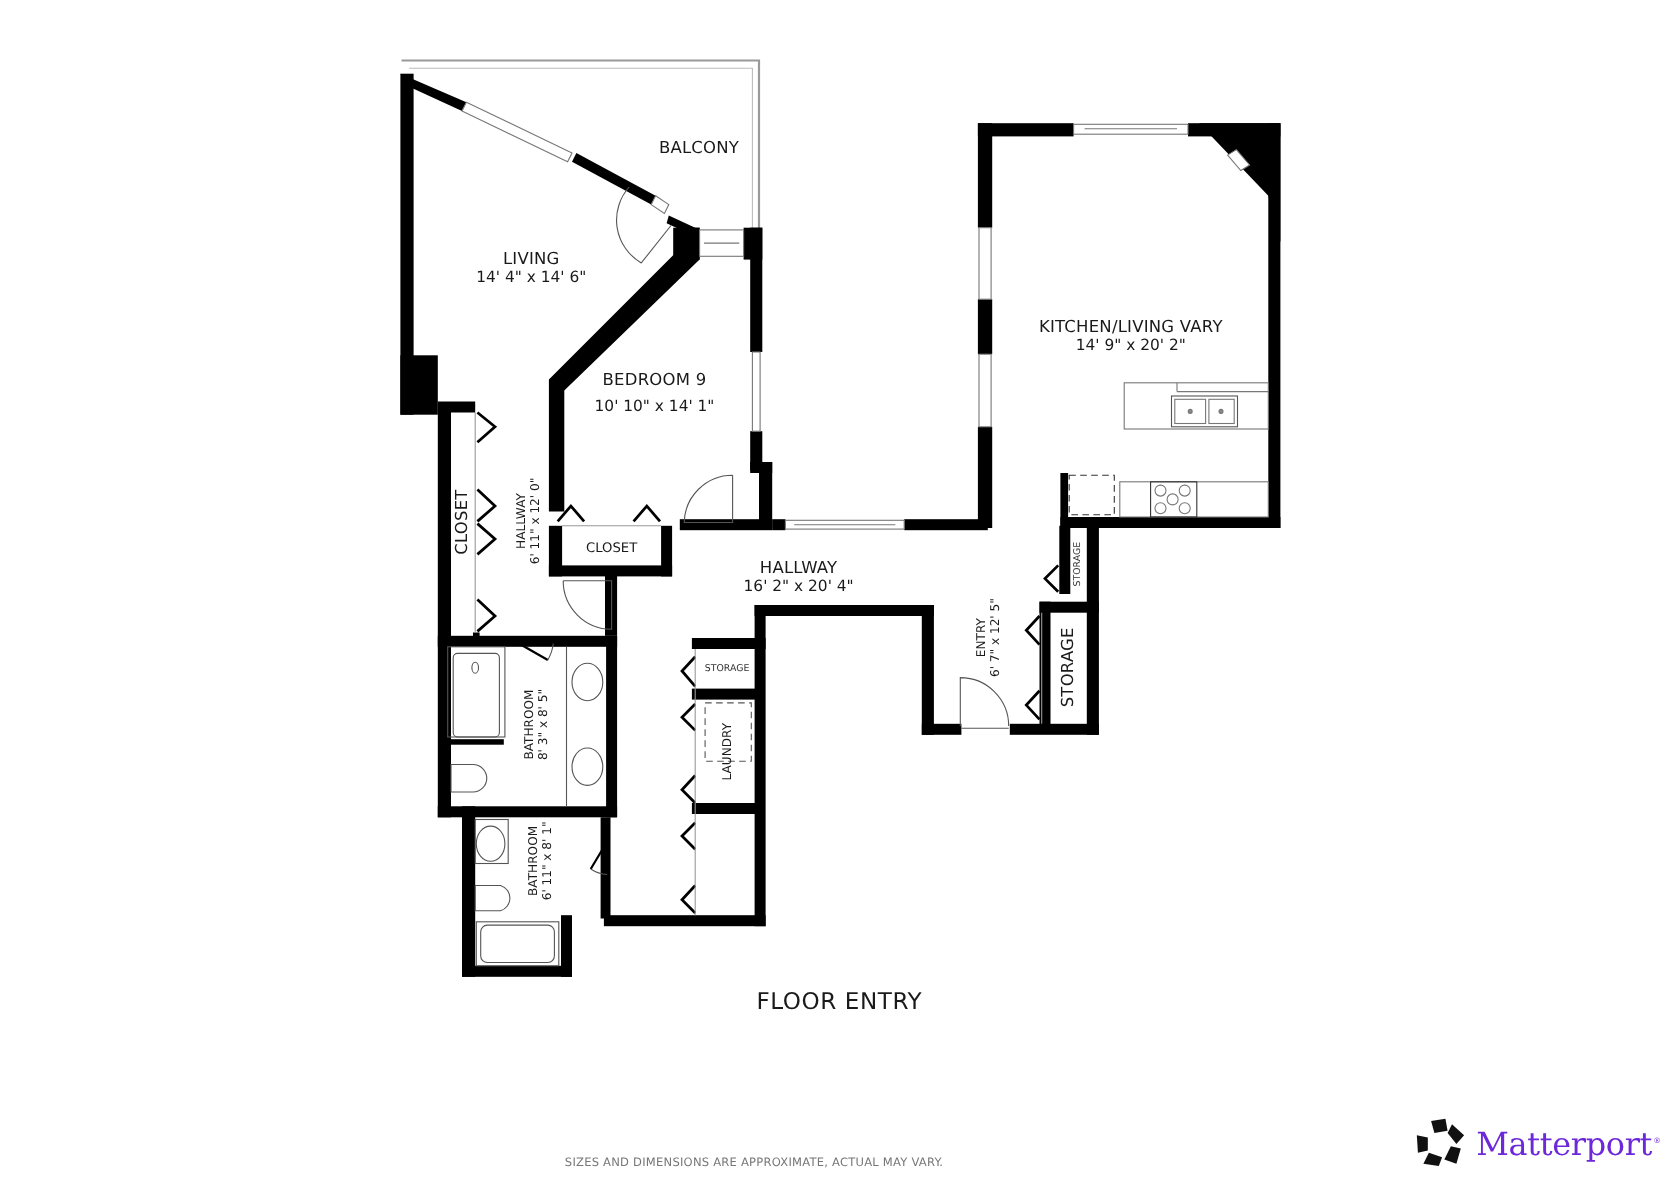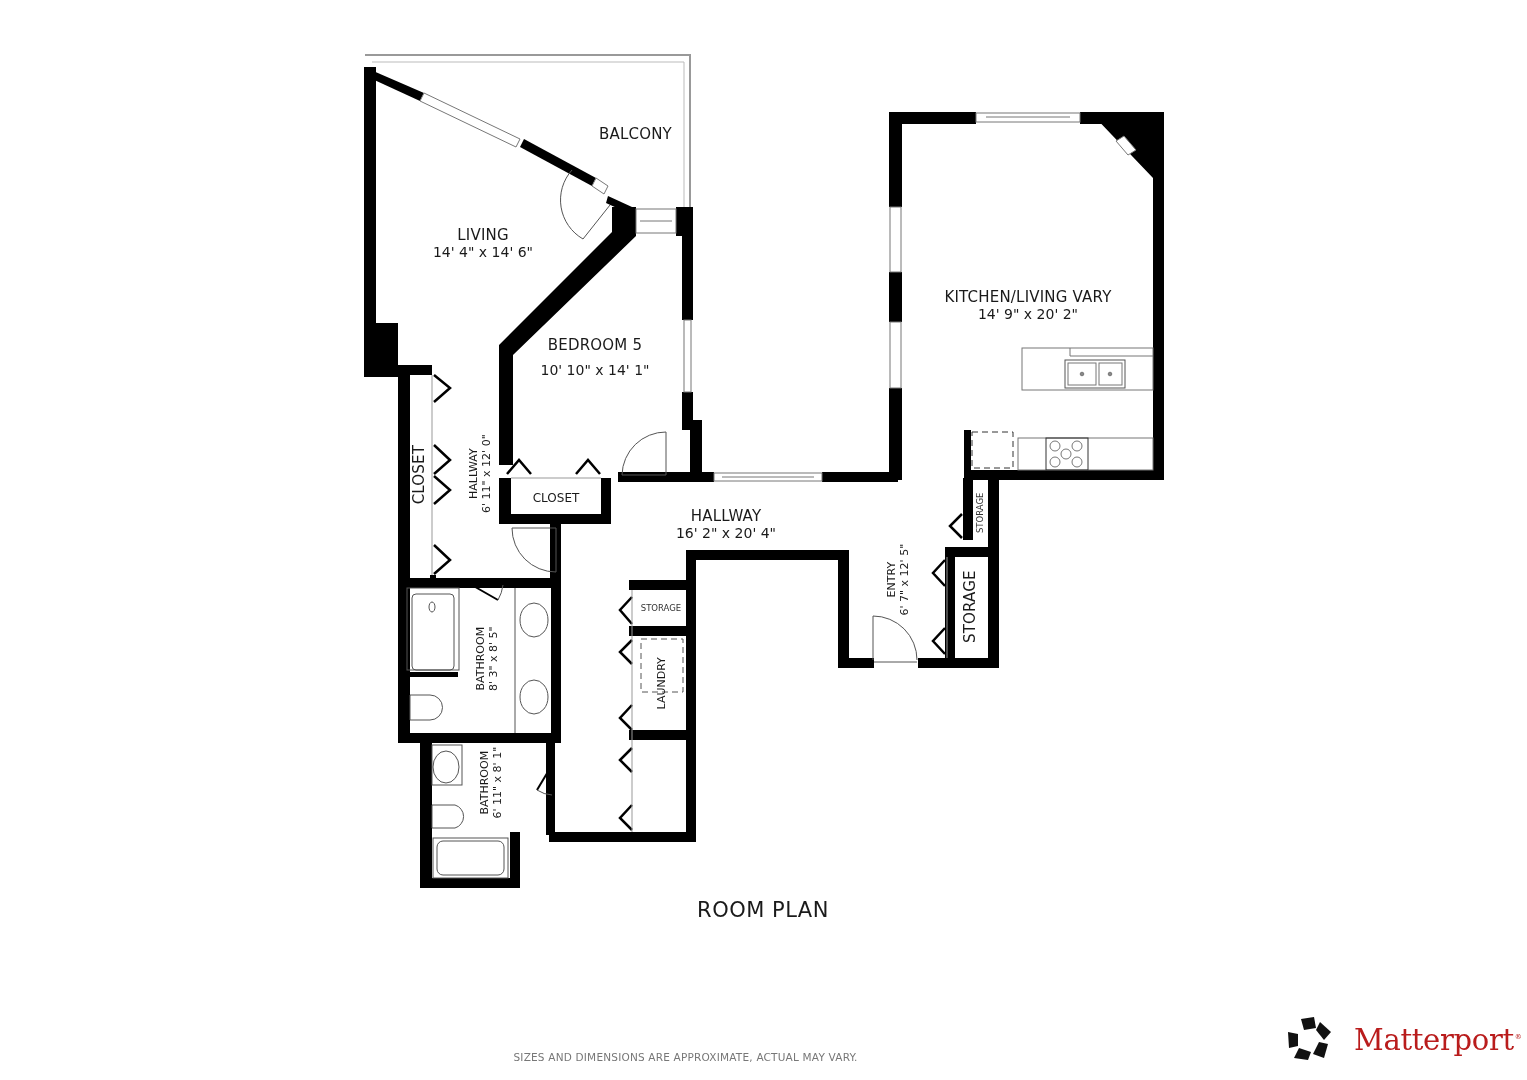--- a/index.html
+++ b/index.html
@@ -6,21 +6,21 @@
     body { width: 1527px; height: 1080px; position: relative; overflow: hidden; font-family: "DejaVu Sans", sans-serif; color: #1a1a1a; }
     #plan { position: absolute; left: 0; top: 0; width: 1527px; height: 1080px; }
     .lbl { position: absolute; white-space: nowrap; text-align: center; line-height: 1.15; color: #1a1a1a; }
     .room-name { font-size: 15px; letter-spacing: 0.2px; }
     .room-dim { font-size: 14px; }
     .small { font-size: 9px; color: #333; }
     .rot { transform: rotate(-90deg); transform-origin: center center; }
     .title { font-size: 21px; letter-spacing: 0.5px; }
     .disclaimer { position: absolute; left: 0; width: 1371px; top: 1051px; text-align: center; font-size: 10.5px; color: #777; letter-spacing: 0.2px; }
     .brand { position: absolute; left: 1286px; top: 1016px; display: flex; align-items: center; }
-    .brand-name { font-family: "DejaVu Serif", serif; font-size: 29px; color: #b91c1c; margin-left: 20px; letter-spacing: -0.3px; }
+    .brand-name { font-family: "DejaVu Serif", serif; font-size: 29px; color: #6d28d9; margin-left: 8px; letter-spacing: -0.3px; }
     .brand-reg { font-size: 7px; vertical-align: super; margin-left: 1px; }
   </style>
 </head>
 <body>
 
 <svg id="plan" viewBox="0 0 1527 1080" xmlns="http://www.w3.org/2000/svg">
 
   <g fill="none" stroke="#999" stroke-width="2">
     <polyline points="365,55 690,55 690,210"></polyline>
     <polyline points="372,62 684,62 684,210" stroke="#bbb" stroke-width="1"></polyline>
@@ -182,21 +182,21 @@
 </svg>
 
 <div class="lbl room-name" style="left:571px; top:126px;margin-left:28px;">BALCONY</div>
 
 <div class="lbl" style="left:420px; top:227px; width:126px;">
   <div class="room-name">LIVING</div>
   <div class="room-dim">14' 4" x 14' 6"</div>
 </div>
 
 <div class="lbl" style="left:530px; top:337px; width:130px;">
-  <div class="room-name">BEDROOM 5</div>
+  <div class="room-name">BEDROOM 9</div>
   <div class="room-dim" style="margin-top:8px;">10' 10" x 14' 1"</div>
 </div>
 
 <div class="lbl" style="left:925px; top:289px; width:206px;">
   <div class="room-name">KITCHEN/LIVING VARY</div>
   <div class="room-dim">14' 9" x 20' 2"</div>
 </div>
 
 <div class="lbl" style="left:666px; top:508px; width:120px;">
   <div class="room-name">HALLWAY</div>
@@ -228,21 +228,21 @@
 
 <div class="lbl rot" style="left:849px; top:567px; width:100px;">
   <div style="font-size:11px;">ENTRY</div>
   <div style="font-size:11px;">6' 7" x 12' 5"</div>
 </div>
 
 <div class="lbl rot small" style="left:956px; top:508px; width:50px; font-size:8.5px;">STORAGE</div>
 
 <div class="lbl rot room-name" style="left:931px; top:598px; width:80px; font-size:15px;">STORAGE</div>
 
-<div class="lbl title" style="left:663px; top:898px; width:200px;">ROOM PLAN</div>
+<div class="lbl title" style="left:663px; top:898px; width:200px;">FLOOR ENTRY</div>
 
 <div class="disclaimer">SIZES AND DIMENSIONS ARE APPROXIMATE, ACTUAL MAY VARY.</div>
 
 <div class="brand">
   <svg width="48" height="48" viewBox="0 0 48 48">
     <polygon points="15,3 28,1 30,12 18,14" fill="#111"></polygon>
     <polygon points="34,6 45,16 38,24 30,14" fill="#111"></polygon>
     <polygon points="42,28 38,42 27,38 33,26" fill="#111"></polygon>
     <polygon points="22,44 8,42 13,32 25,36" fill="#111"></polygon>
     <polygon points="3,32 2,16 12,18 12,30" fill="#111"></polygon>

